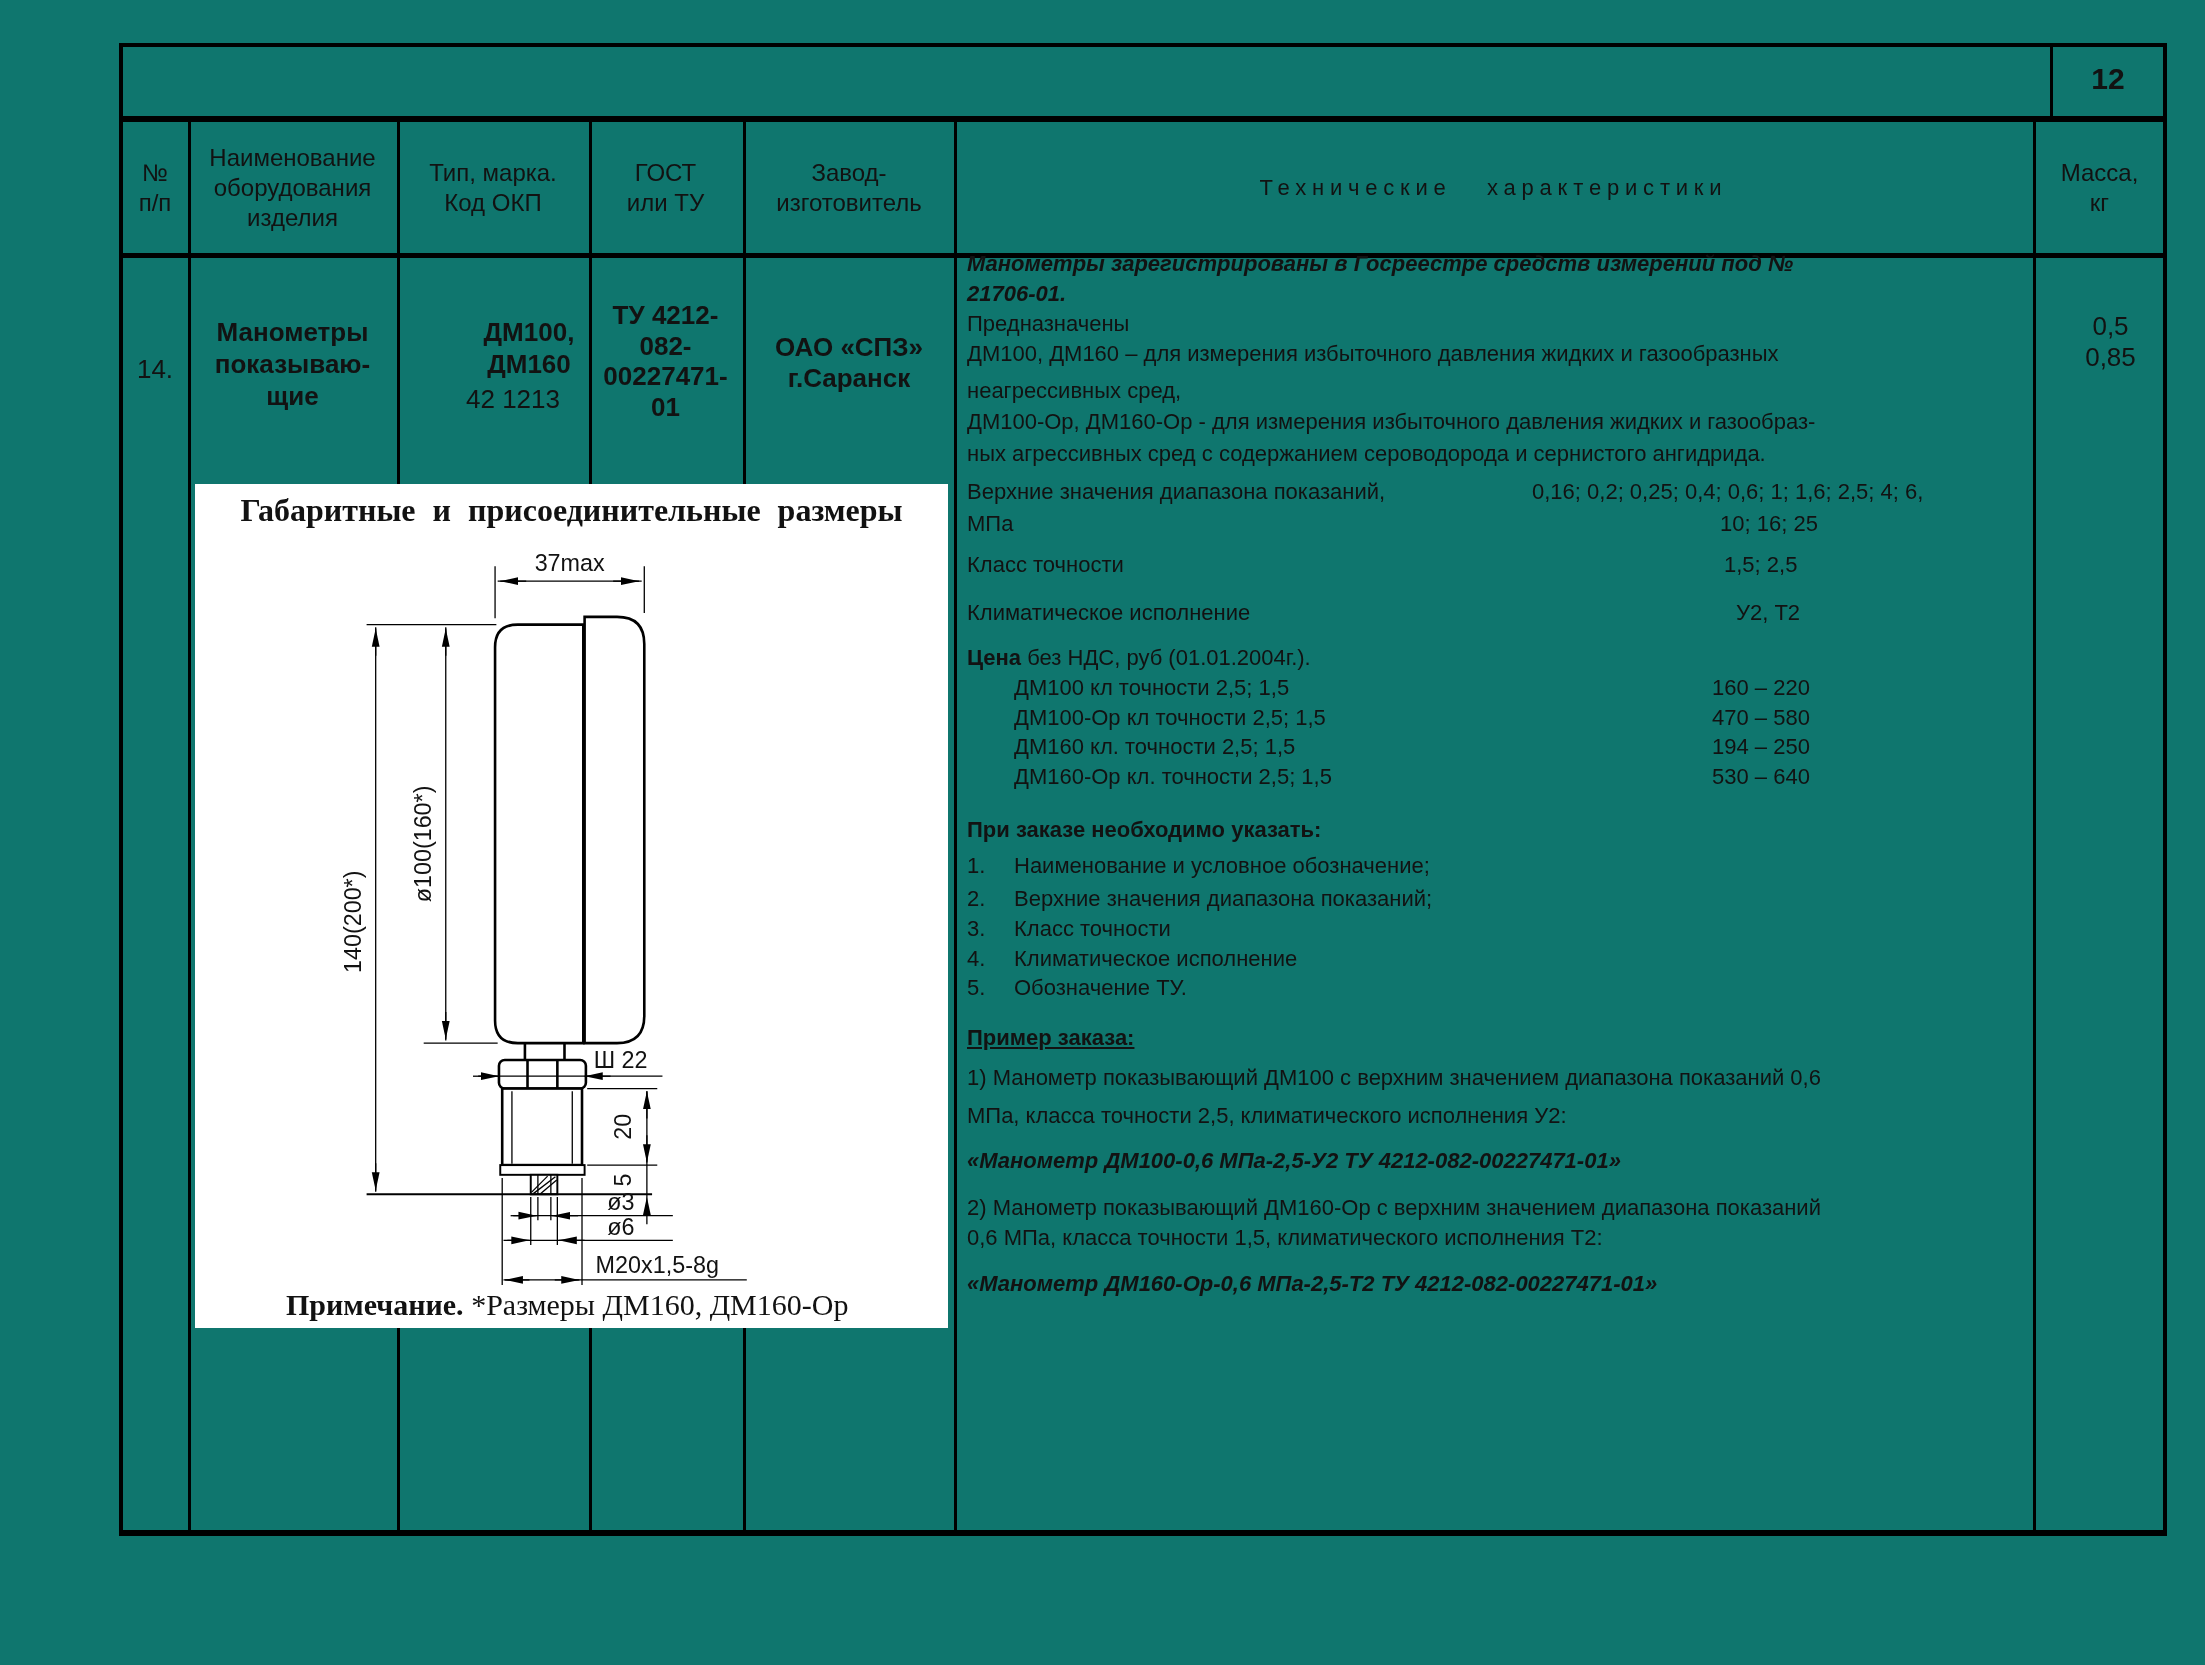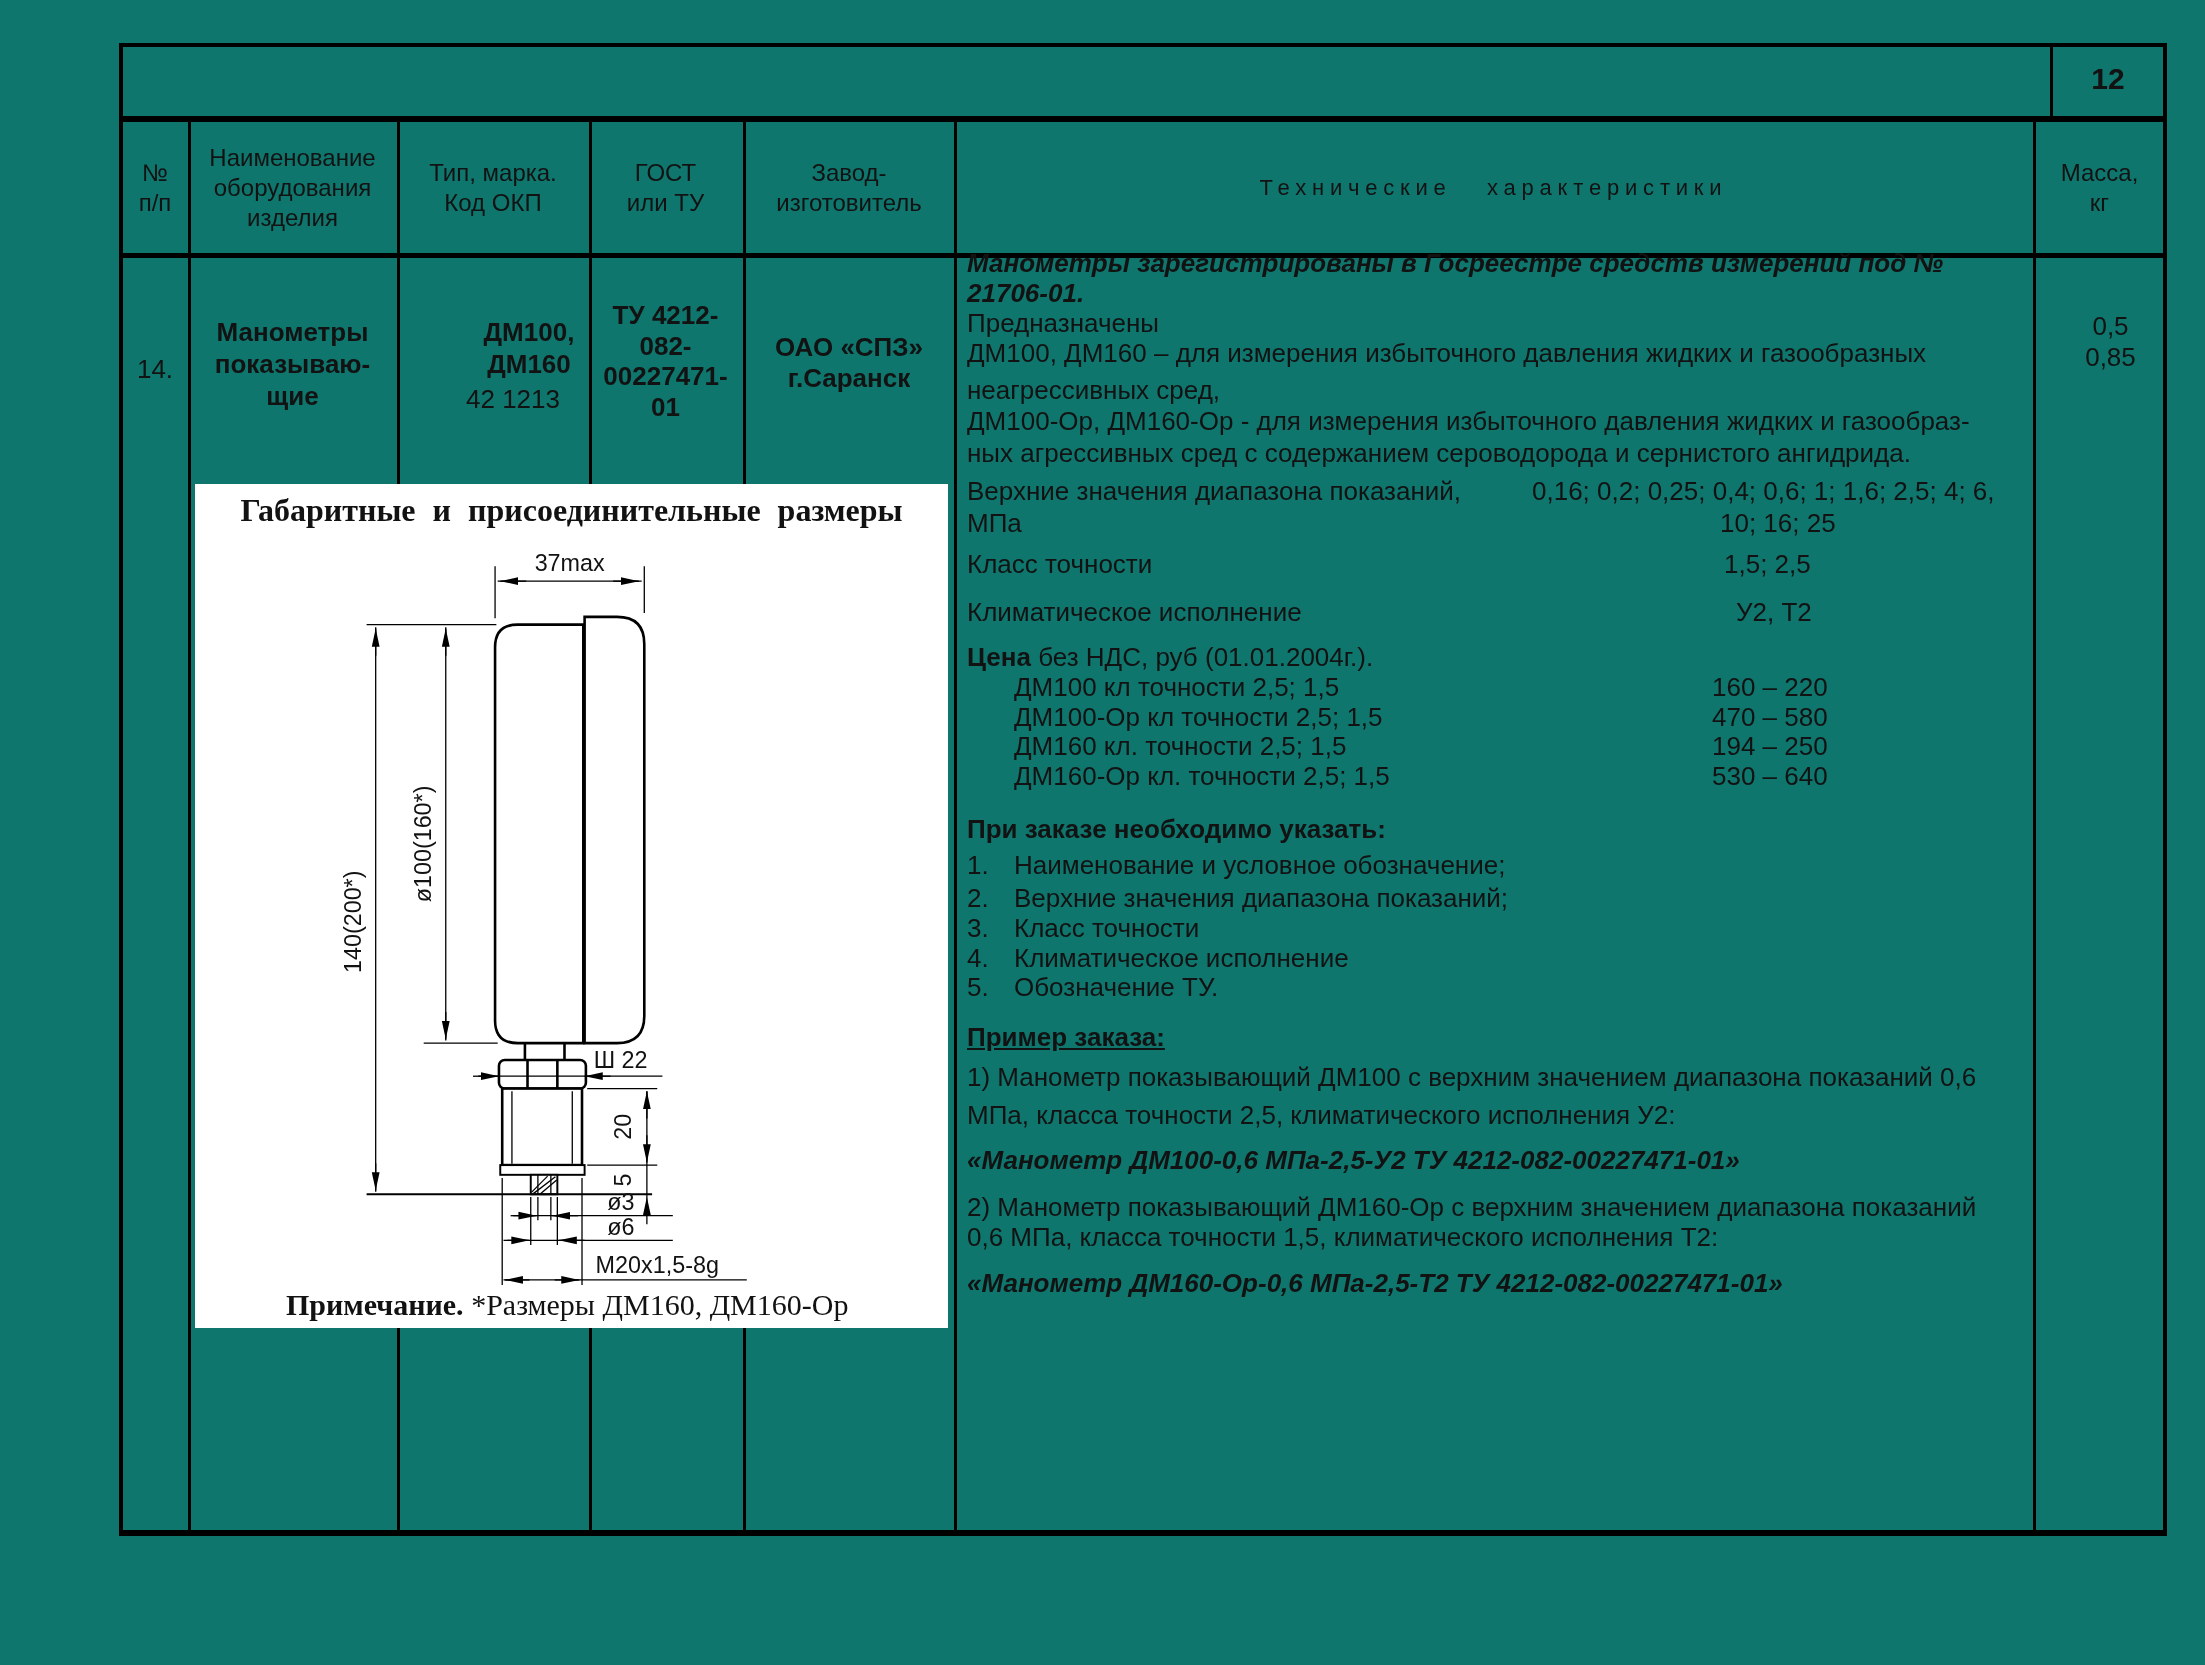--- a/index.html
+++ b/index.html
@@ -8,21 +8,21 @@
   .ln{position:absolute;background:#000;z-index:1;}
   .cover{position:absolute;background:#fff;z-index:2;}
   .cell{position:absolute;display:flex;align-items:center;justify-content:center;
         text-align:center;white-space:pre-line;z-index:3;}
   .hdr{font-size:24px;line-height:30px;}
   .hdr-tech{font-size:22px;letter-spacing:5.8px;word-spacing:23.4px;}
   .pagenum{position:absolute;left:2053px;top:62px;width:110px;text-align:center;
            font-size:30px;font-weight:bold;z-index:3;}
   .b{font-weight:bold;}
   .bi{font-weight:bold;font-style:italic;}
-  .tl{position:absolute;left:967px;width:1065px;font-size:26px;line-height:31px;z-index:3;}
+  .tl{position:absolute;left:967px;width:1065px;font-size:22px;line-height:31px;z-index:3;}
   .tl .val{position:absolute;top:0;}
   .listnum{display:inline-block;width:47px;}
   .rowtxt{position:absolute;text-align:center;z-index:3;font-size:26px;}
   .dwg-title{position:absolute;left:195px;top:492px;width:753px;text-align:center;z-index:3;
              font-family:"Liberation Serif",serif;font-size:32px;font-weight:bold;word-spacing:9px;}
   .note{position:absolute;left:286px;top:1288px;width:656px;z-index:3;
         font-family:"Liberation Serif",serif;font-size:30px;}
   svg{position:absolute;z-index:3;}
   svg text{font-family:"Liberation Sans",sans-serif;font-size:36px;fill:#121212;}
 </style>

